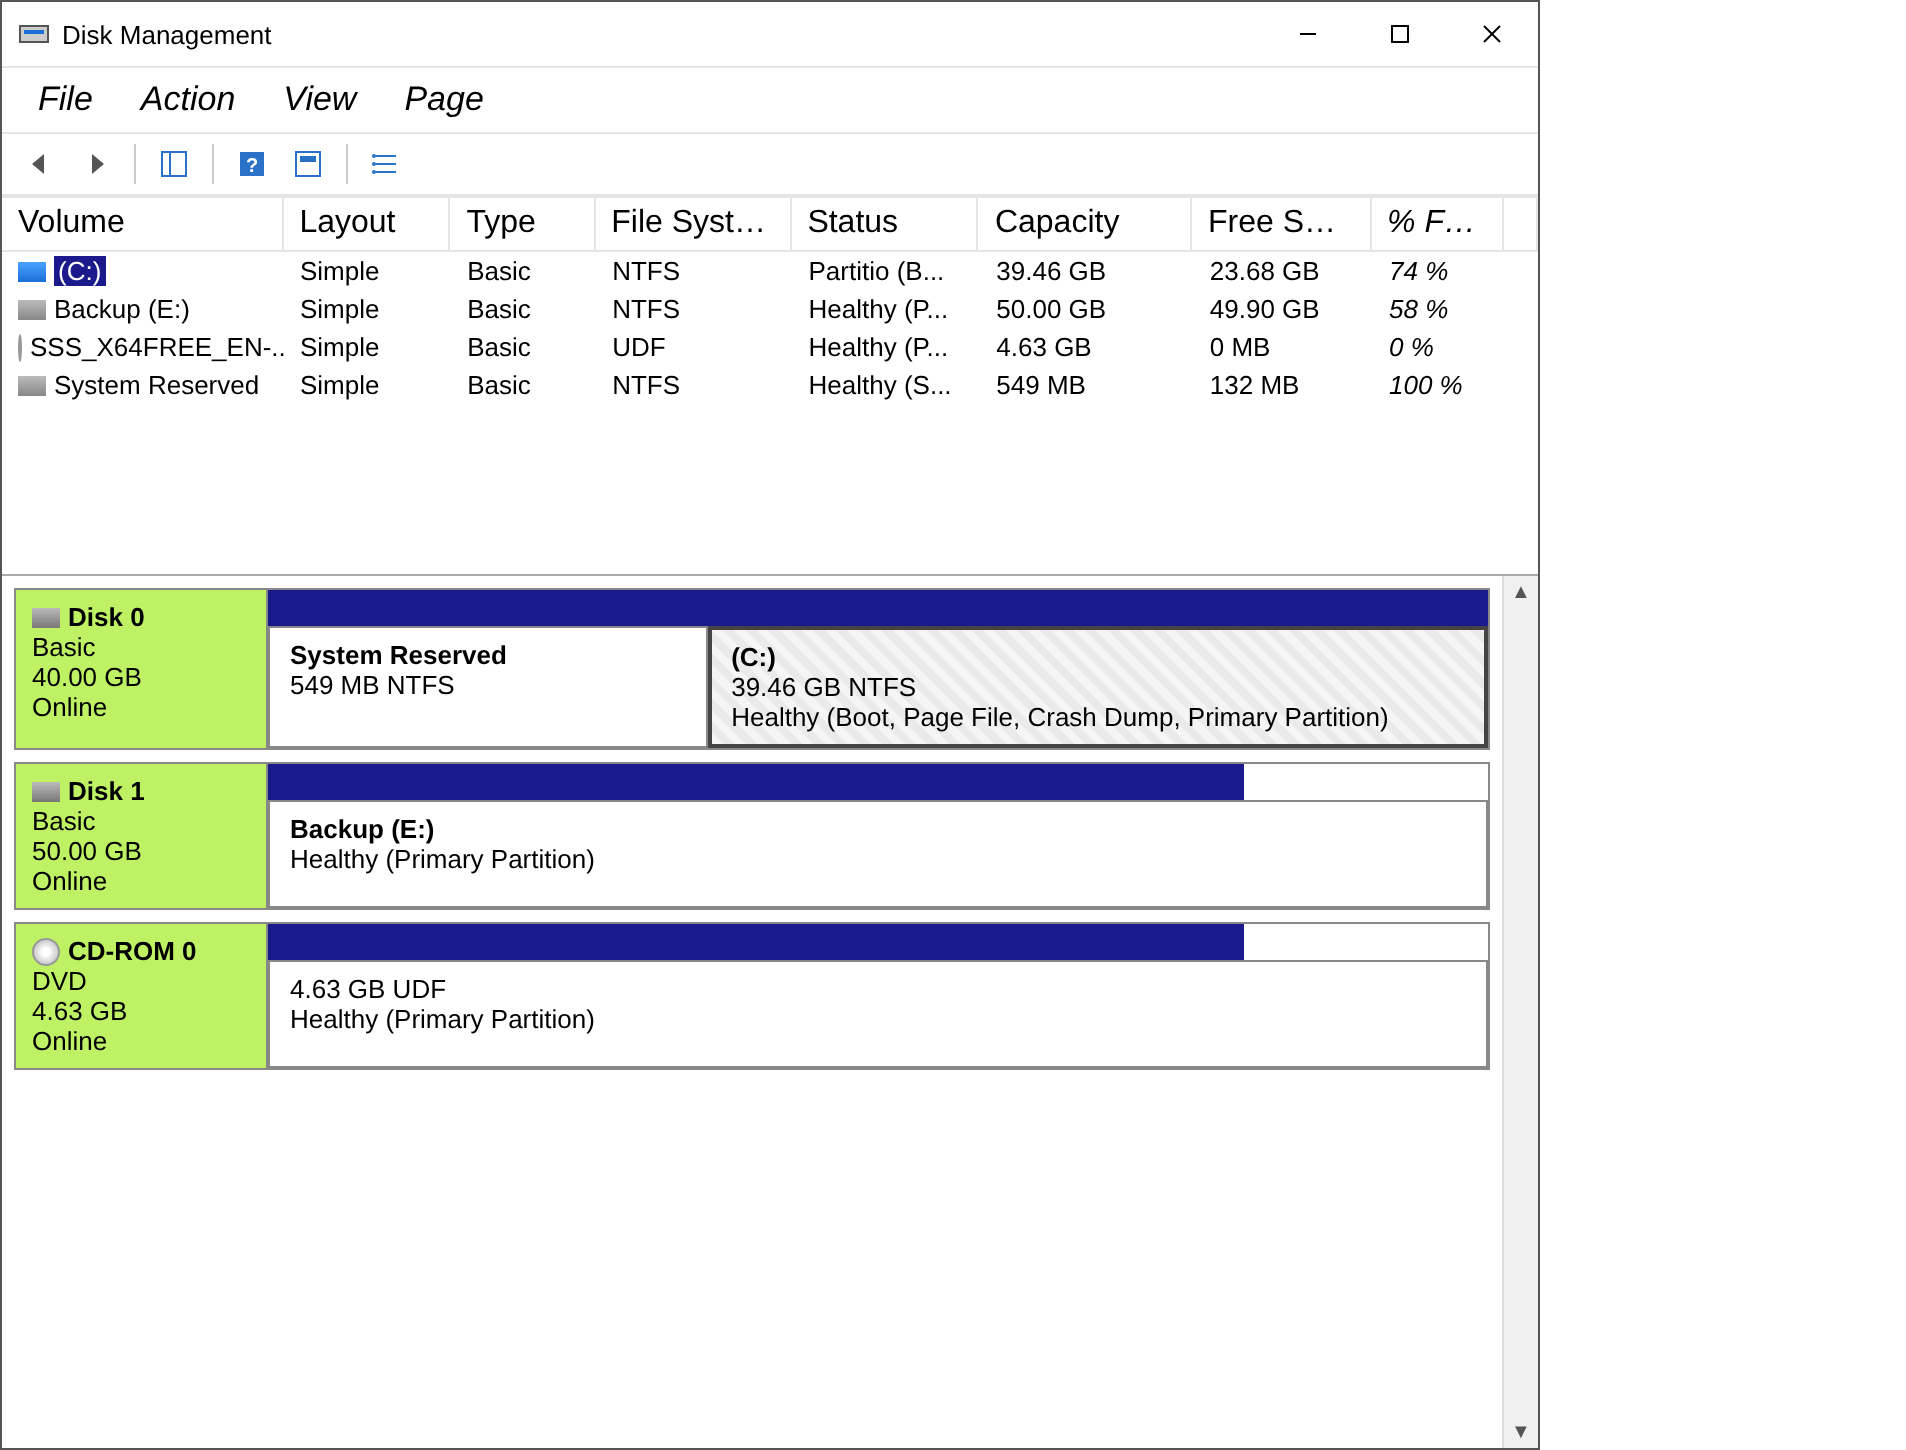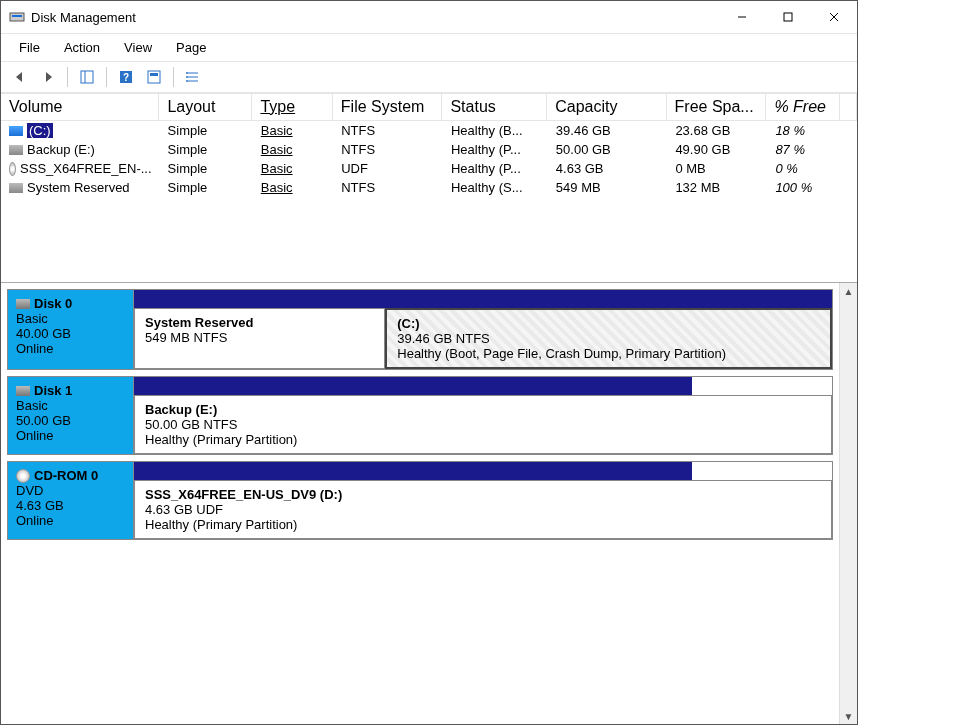--- a/index.html
+++ b/index.html
@@ -1,50 +1,50 @@
 <!DOCTYPE html>
 <html><head>
 <meta charset="utf-8">
 <style>
 * { box-sizing: border-box; font-family: "Segoe UI", Tahoma, sans-serif; }
 body { margin: 0; background: #fff; font-size: 13px; color: #000; }
-.window { width: 858px; height: 725px; border: 1px solid #555; display: flex; flex-direction: column; background: #fff; }
+.window { width: 770px; height: 725px; border: 1px solid #555; display: flex; flex-direction: column; background: #fff; }
 .titlebar { display: flex; align-items: center; height: 32px; padding: 0 0 0 8px; }
 .titlebar .app-icon { width: 16px; height: 16px; margin-right: 6px; }
 .titlebar .title { flex: 1; font-size: 13px; }
 .win-controls { display: flex; }
 .win-btn { width: 46px; height: 32px; display: flex; align-items: center; justify-content: center; }
 .win-btn svg { width: 10px; height: 10px; }
 .menubar { display: flex; padding: 2px 8px; gap: 4px; border-top: 1px solid #e5e5e5; }
-.menu-item { padding: 4px 10px; font-size: 13px; }
+.menu-item { padding: 4px 10px; font-size: 17px; font-style: italic; }
 .toolbar { display: flex; align-items: center; padding: 4px 8px; gap: 6px; border-top: 1px solid #e5e5e5; border-bottom: 1px solid #e5e5e5; }
 .tb-btn { width: 22px; height: 22px; display: flex; align-items: center; justify-content: center; }
 .tb-sep { width: 1px; height: 20px; background: #ccc; margin: 0 2px; }
 .content { flex: 1; display: flex; flex-direction: column; overflow: hidden; }
 .vol-list { height: 190px; overflow: auto; border-bottom: 1px solid #aaa; }
 .vol-header { display: flex; background: #fff; position: sticky; top: 0; font-size: 16px; }
 .vol-header .col { border-right: 1px solid #e5e5e5; border-bottom: 1px solid #e5e5e5; border-top: 1px solid #e5e5e5; padding: 4px 8px; white-space: nowrap; overflow: hidden; text-overflow: ellipsis; }
 .vol-row { display: flex; font-size: 13px; }
 .vol-row .col { padding: 2px 8px; white-space: nowrap; overflow: hidden; text-overflow: ellipsis; display: flex; align-items: center; gap: 4px; }
 .col.c0 { width: 162px; }
 .col.c1 { width: 95px; }
-.col.c2 { width: 82px; text-decoration: underline; }
+.col.c2 { width: 82px; }
 .col.c3 { width: 112px; }
 .col.c4 { width: 107px; }
 .col.c5 { width: 122px; }
 .col.c6 { width: 102px; }
 .col.c7 { width: 75px; font-style: italic; }
 .col.cLast { flex: 1; }
 .vol-row.selected .col.c0 span.volname { background: #1a1a8c; color: #fff; padding: 0 2px; }
 .disk-pane { flex: 1; overflow: hidden; display: flex; }
 .disk-scroll-area { flex: 1; overflow: hidden; }
 .vscroll { width: 18px; background: #f0f0f0; border-left: 1px solid #ddd; display: flex; flex-direction: column; align-items: center; }
 .vscroll .arrow { width: 16px; height: 16px; display: flex; align-items: center; justify-content: center; font-size: 10px; color: #555; }
 .disk-block { display: flex; border: 1px solid #888; margin: 6px 6px 6px 6px; }
-.disk-label { width: 126px; padding: 6px 8px; font-size: 13px; border-right: 1px solid #888; background: #0ea5e9; }
+.disk-label { width: 126px; padding: 6px 8px; font-size: 13px; border-right: 1px solid #888; background: #bef264; }
 .disk-label .name { font-weight: bold; display: flex; align-items: center; gap: 4px; }
 .disk-parts { flex: 1; display: flex; flex-direction: column; }
 .color-strip { height: 18px; background: #1a1a8c; }
 .parts-row { flex: 1; display: flex; }
 .partition { border: 1px solid #888; padding: 6px 10px; font-size: 13px; background: #fff; }
 .partition.selected { background: repeating-linear-gradient(45deg,#f5f5f5 0,#f5f5f5 4px,#eaeaea 4px,#eaeaea 8px); border: 2px solid #444; }
 .partition .pname { font-weight: bold; }
 .legend { border-top: 1px solid #888; padding: 4px 8px; font-size: 13px; display: flex; gap: 14px; align-items: center; }
 .legend .swatch { width: 12px; height: 12px; display: inline-block; border: 1px solid #555; vertical-align: middle; }
 .legend .sw-unalloc { background: #000; }
@@ -158,38 +158,38 @@
       </div>
       <div id="vol-rows">
           <div class="vol-row selected">
             <div class="col c0">
               <span class="vol-icon blue"></span>
               <span class="volname">(C:)</span>
             </div>
             <div class="col c1">Simple</div>
             <div class="col c2">Basic</div>
             <div class="col c3">NTFS</div>
-            <div class="col c4">Healthy (B...</div>
+            <div class="col c4">Partitio (B...</div>
             <div class="col c5">39.46 GB</div>
             <div class="col c6">23.68 GB</div>
-            <div class="col c7">18 %</div>
+            <div class="col c7">74 %</div>
             <div class="col cLast"></div>
           </div>
           <div class="vol-row">
             <div class="col c0">
               <span class="vol-icon gray"></span>
               <span class="volname">Backup (E:)</span>
             </div>
             <div class="col c1">Simple</div>
             <div class="col c2">Basic</div>
             <div class="col c3">NTFS</div>
             <div class="col c4">Healthy (P...</div>
             <div class="col c5">50.00 GB</div>
             <div class="col c6">49.90 GB</div>
-            <div class="col c7">87 %</div>
+            <div class="col c7">58 %</div>
             <div class="col cLast"></div>
           </div>
           <div class="vol-row">
             <div class="col c0">
               <span class="cd-icon"></span>
               <span class="volname">SSS_X64FREE_EN-...</span>
             </div>
             <div class="col c1">Simple</div>
             <div class="col c2">Basic</div>
             <div class="col c3">UDF</div>
@@ -255,41 +255,39 @@
               </div>
               <div>Basic</div>
               <div>50.00 GB</div>
               <div>Online</div>
             </div>
             <div class="disk-parts">
               <div class="color-strip" style="width:80%"></div>
               <div class="parts-row">
                 <div class="partition" style="width:100%">
                   <div class="pname">Backup  (E:)</div>
-                  <div>50.00 GB NTFS</div>
                   <div>Healthy (Primary Partition)</div>
                 </div>
               </div>
             </div>
           </div>
           <div class="disk-block">
             <div class="disk-label">
               <div class="name">
                 <span class="cd-icon"></span>
                 <span>CD-ROM 0</span>
               </div>
               <div>DVD</div>
               <div>4.63 GB</div>
               <div>Online</div>
             </div>
             <div class="disk-parts">
               <div class="color-strip" style="width:80%"></div>
               <div class="parts-row">
                 <div class="partition" style="width:100%">
-                  <div class="pname">SSS_X64FREE_EN-US_DV9  (D:)</div>
                   <div>4.63 GB UDF</div>
                   <div>Healthy (Primary Partition)</div>
                 </div>
               </div>
             </div>
           </div>
         </div>
       <div class="vscroll">
         <div class="arrow">▲</div>
         <div style="flex:1"></div>

